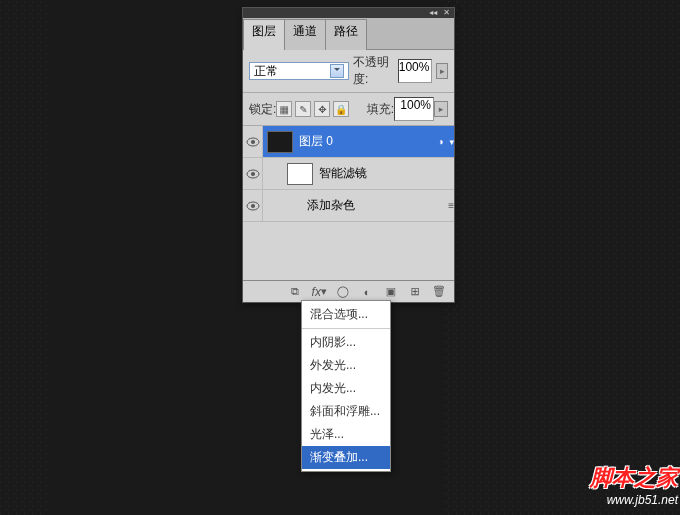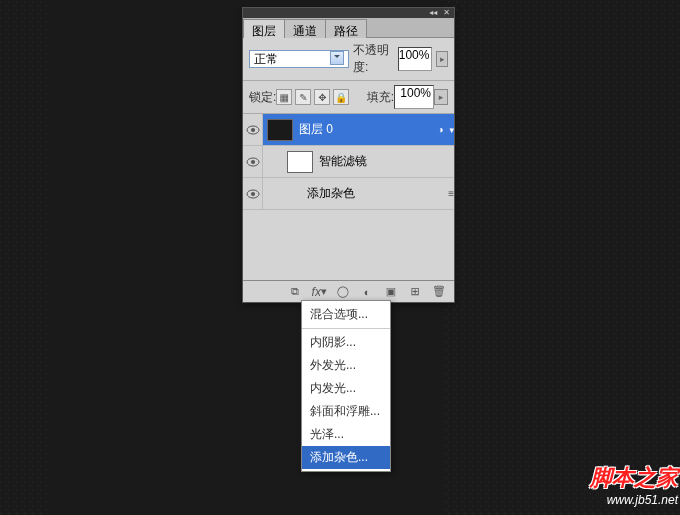--- a/index.html
+++ b/index.html
@@ -4,26 +4,26 @@
 <style>
 *{box-sizing:border-box;margin:0;padding:0;font-family:"Microsoft YaHei",SimSun,Arial,sans-serif;font-size:12px}
 body{width:680px;height:515px;background:#1a1a1a;position:relative;overflow:hidden}
 .noise{position:absolute;inset:0;background:#1a1a1a;background-image:radial-gradient(circle at 10% 20%,#222 1px,transparent 1px),radial-gradient(circle at 80% 70%,#222 1px,transparent 1px);background-size:8px 8px}
 .photowrap{position:absolute;left:48px;top:0;width:395px;height:515px;background:#3a3a3a}
 .canvas-bg{position:absolute;left:0;top:0;width:395px;height:515px;background:#1a1a1a}
 
 .panel{position:absolute;left:242px;top:7px;width:213px;height:296px;background:#d4d4d4;border:1px solid #555;box-shadow:0 2px 6px rgba(0,0,0,.4)}
 .panel-top{height:10px;background:#3a3a3a;display:flex;justify-content:flex-end;align-items:center;padding-right:4px;gap:6px}
 .panel-top span{color:#ccc;font-size:8px;line-height:1}
-.tabs{display:flex;background:#b8b8b8;border-bottom:1px solid #888;height:20px}
+.tabs{display:flex;background:#b8b8b8;border-bottom:1px solid #888;height:32px}
 .tab{padding:3px 8px;background:#e8e8e8;border:1px solid #888;border-bottom:none;margin-right:-1px;position:relative;top:1px;cursor:default}
 .tab.inactive{background:#c4c4c4;color:#000000}
 .tab.active{background:#d4d4d4;z-index:1}
 .row{display:flex;align-items:center;padding:4px 6px;border-bottom:1px solid #aaa;gap:4px;background:#d4d4d4}
-.select{flex:0 0 100px;height:18px;border:1px solid #7a9bc4;background:#fff;display:flex;padding:0 4px;justify-content:space-between}
+.select{flex:0 0 100px;height:18px;border:1px solid #7a9bc4;background:#fff;display:flex;align-items:center;padding:0 4px;justify-content:space-between}
 .select .arr{width:14px;height:14px;background:linear-gradient(#e0ecff,#b8d0f0);border:1px solid #7a9bc4;display:flex;align-items:center;justify-content:center}
 .select .arr:after{content:"";border:3px solid transparent;border-top-color:#456}
 .lbl{color:#333}
 .numbox{width:40px;height:24px;border:1px inset #999;background:#fff;text-align:right;padding-right:2px}
 .sliderbtn{width:14px;height:16px;background:#c8c8c8;border:1px solid #888;display:flex;align-items:center;justify-content:center}
 .sliderbtn:after{content:"▸";font-size:9px;color:#666}
 .lockrow{display:flex;align-items:center;padding:4px 6px;border-bottom:1px solid #aaa;background:#d4d4d4}
 .lockicons{display:flex;gap:3px}
 .li{width:16px;height:16px;border:1px solid #999;background:#e8e8e8;display:flex;align-items:center;justify-content:center;font-size:10px;color:#555}
 .spacer{flex:1}
@@ -144,20 +144,20 @@
 </div>
 
 <div class="ctxmenu">
   <div class="mi">混合选项...</div>
   <div class="sep"></div>
   <div class="mi">内阴影...</div>
   <div class="mi">外发光...</div>
   <div class="mi">内发光...</div>
   <div class="mi">斜面和浮雕...</div>
   <div class="mi">光泽...</div>
-  <div class="mi sel">添加杂色...</div>
+  <div class="mi sel">渐变叠加...</div>
 
 </div>
 
 <div class="wm">
   <div class="line1">脚本之家</div>
   <div class="line2">www.jb51.net</div>
 </div>
 
 </body></html>

